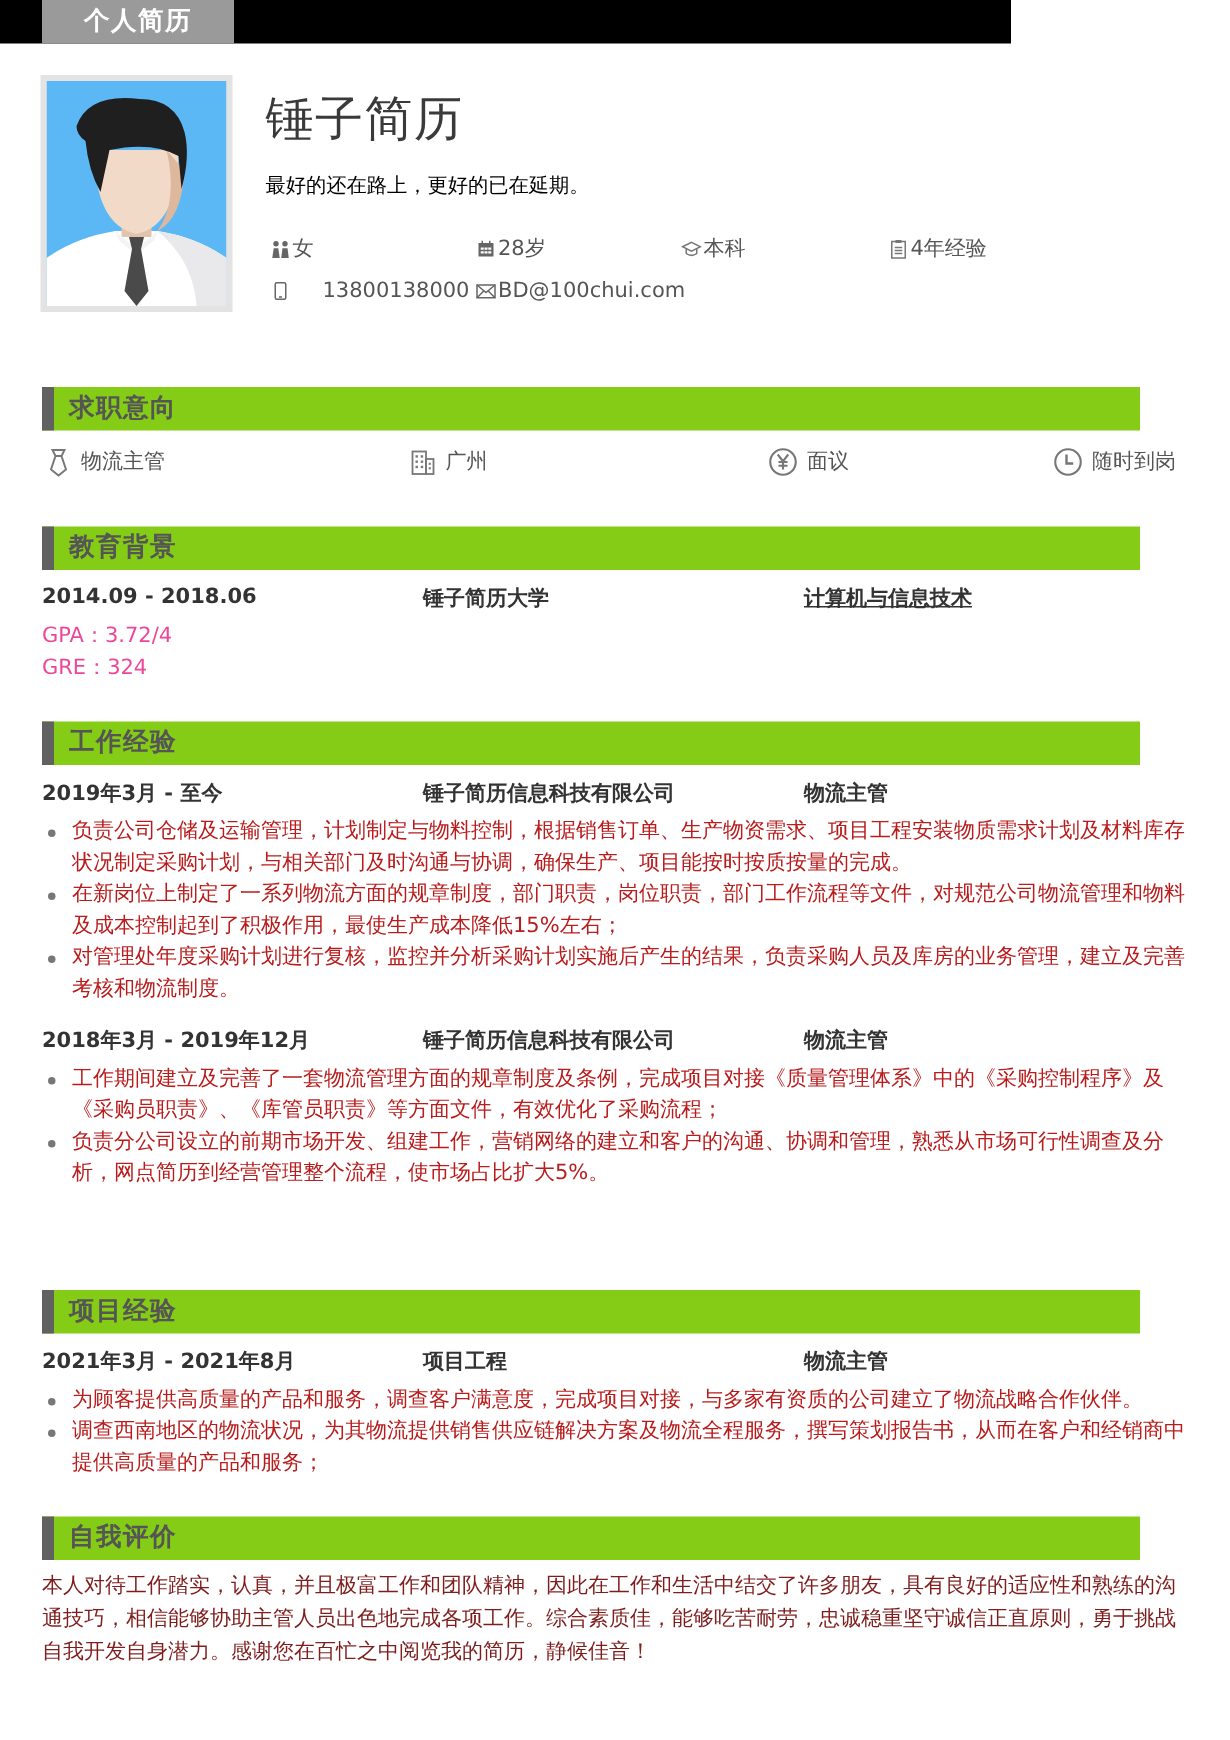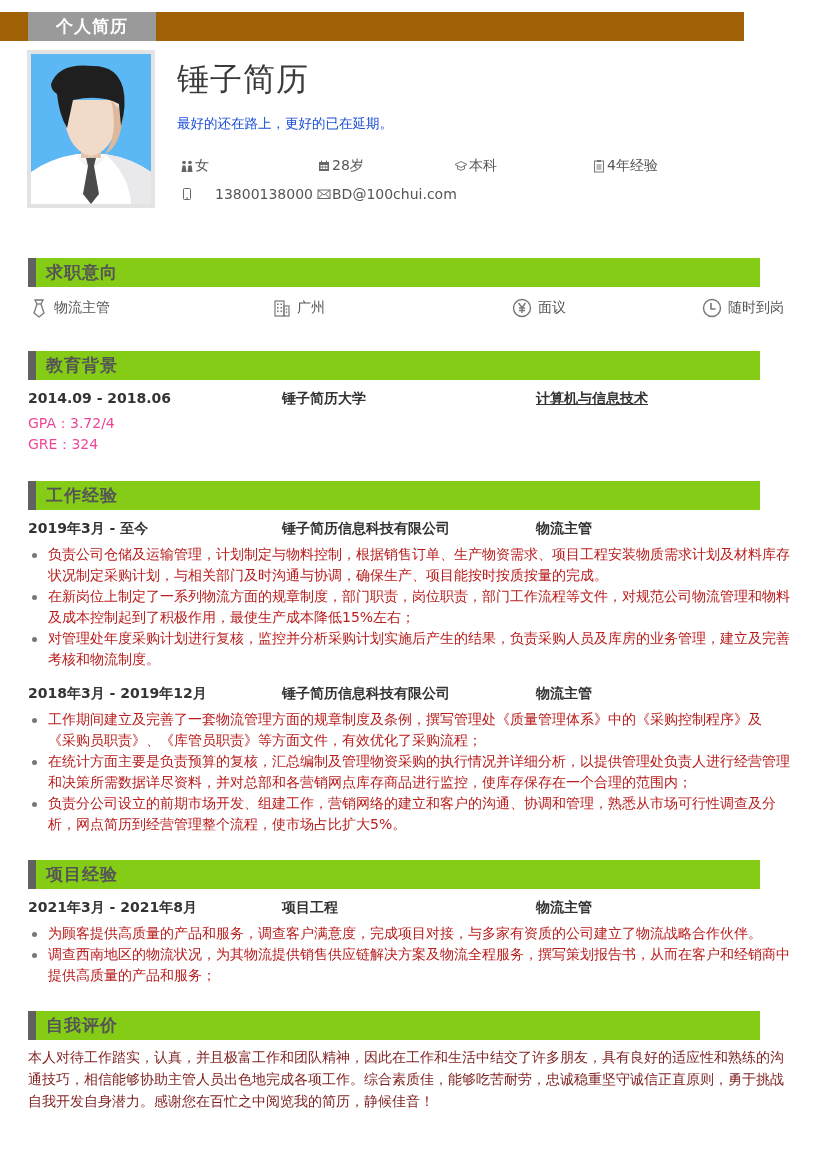--- a/index.html
+++ b/index.html
@@ -1,27 +1,27 @@
 <!DOCTYPE html>
 <html><head>
 <meta charset="utf-8">
 <style>
   * { box-sizing: border-box; margin: 0; padding: 0; }
   html, body { width: 820px; height: 1160px; background: #ffffff; overflow: hidden; }
   body { font-family: "DejaVu Sans", "Liberation Sans", sans-serif; color: #555; position: relative; }
 
-  .topbar { position: absolute; left: 0; top: 12px; width: 744px; height: 29px; background: #a16207; }
+  .topbar { position: absolute; left: 0; top: 0; width: 674px; height: 29px; background: #000000; }
   .topbar .tab { position: absolute; left: 28px; top: 0; width: 128px; height: 29px; background: #9a9a9a;
     color: #fff; font-weight: bold; font-size: 17px; line-height: 29px; text-align: center; letter-spacing: 1px; }
 
   .avatar { position: absolute; left: 27px; top: 50px; width: 128px; height: 158px; background: #e3e3e3; padding: 4px; }
   .avatar svg { display: block; width: 120px; height: 150px; }
 
   .name { position: absolute; left: 177px; top: 58px; font-size: 32px; color: #3a3a3a; letter-spacing: 1px; }
-  .motto { position: absolute; left: 177px; top: 115px; font-size: 13.5px; color: #1d4ed8; }
+  .motto { position: absolute; left: 177px; top: 115px; font-size: 13.5px; color: #000000; }
 
   .info { position: absolute; font-size: 14px; color: #555; display: flex; align-items: center; white-space: nowrap; }
   .info .ico { display: inline-block; width: 14px; height: 14px; margin-right: 1px; color: #666; }
   .info .ico svg { width: 14px; height: 14px; display: block; }
 
   .section-head { position: absolute; left: 28px; width: 732px; height: 29px; background: #84cc16; }
   .section-head::before { content: ""; position: absolute; left: 0; top: 0; width: 8px; height: 29px; background: #616161; }
   .section-head span { position: absolute; left: 18px; top: 0; line-height: 29px; font-size: 17px; font-weight: bold; color: #555; letter-spacing: 1px; }
 
   .intent { position: absolute; top: 298px; display: flex; align-items: center; font-size: 14px; color: #555; }
@@ -195,22 +195,21 @@
 <ul class="bullets" style="top:544px;">
   <li>负责公司仓储及运输管理，计划制定与物料控制，根据销售订单、生产物资需求、项目工程安装物质需求计划及材料库存状况制定采购计划，与相关部门及时沟通与协调，确保生产、项目能按时按质按量的完成。</li>
   <li>在新岗位上制定了一系列物流方面的规章制度，部门职责，岗位职责，部门工作流程等文件，对规范公司物流管理和物料及成本控制起到了积极作用，最使生产成本降低15%左右；</li>
   <li>对管理处年度采购计划进行复核，监控并分析采购计划实施后产生的结果，负责采购人员及库房的业务管理，建立及完善考核和物流制度。</li>
 </ul>
 
 <div class="row" style="left:28px; top:685px;">2018年3月 - 2019年12月</div>
 <div class="row" style="left:282px; top:685px;">锤子简历信息科技有限公司</div>
 <div class="row" style="left:536px; top:685px;">物流主管</div>
 <ul class="bullets" style="top:709px;">
-  <li>工作期间建立及完善了一套物流管理方面的规章制度及条例，撰写管理处《质量管理体系》中的《采购控制程序》及　《采购员职责》、《库管员职责》等方面文件，有效优化了采购流程；</li>
-  <li>在统计方面主要是负责预算的复核，汇总编制及管理物资采购的执行情况并详细分析，以提供管理处负责人进行经营管理和决策所需数据详尽资料，并对总部和各营销网点库存商品进行监控，使库存保存在一个合理的范围内；</li>
+  <li>工作期间建立及完善了一套物流管理方面的规章制度及条例，完成项目对接《质量管理体系》中的《采购控制程序》及　《采购员职责》、《库管员职责》等方面文件，有效优化了采购流程；</li>
   <li>负责分公司设立的前期市场开发、组建工作，营销网络的建立和客户的沟通、协调和管理，熟悉从市场可行性调查及分析，网点简历到经营管理整个流程，使市场占比扩大5%。</li>
 </ul>
 
 <div class="section-head" style="top:860px;">
   <span>项目经验</span>
 </div>
 <div class="row" style="left:28px; top:899px;">2021年3月 - 2021年8月</div>
 <div class="row" style="left:282px; top:899px;">项目工程</div>
 <div class="row" style="left:536px; top:899px;">物流主管</div>
 <ul class="bullets" style="top:923px;">

